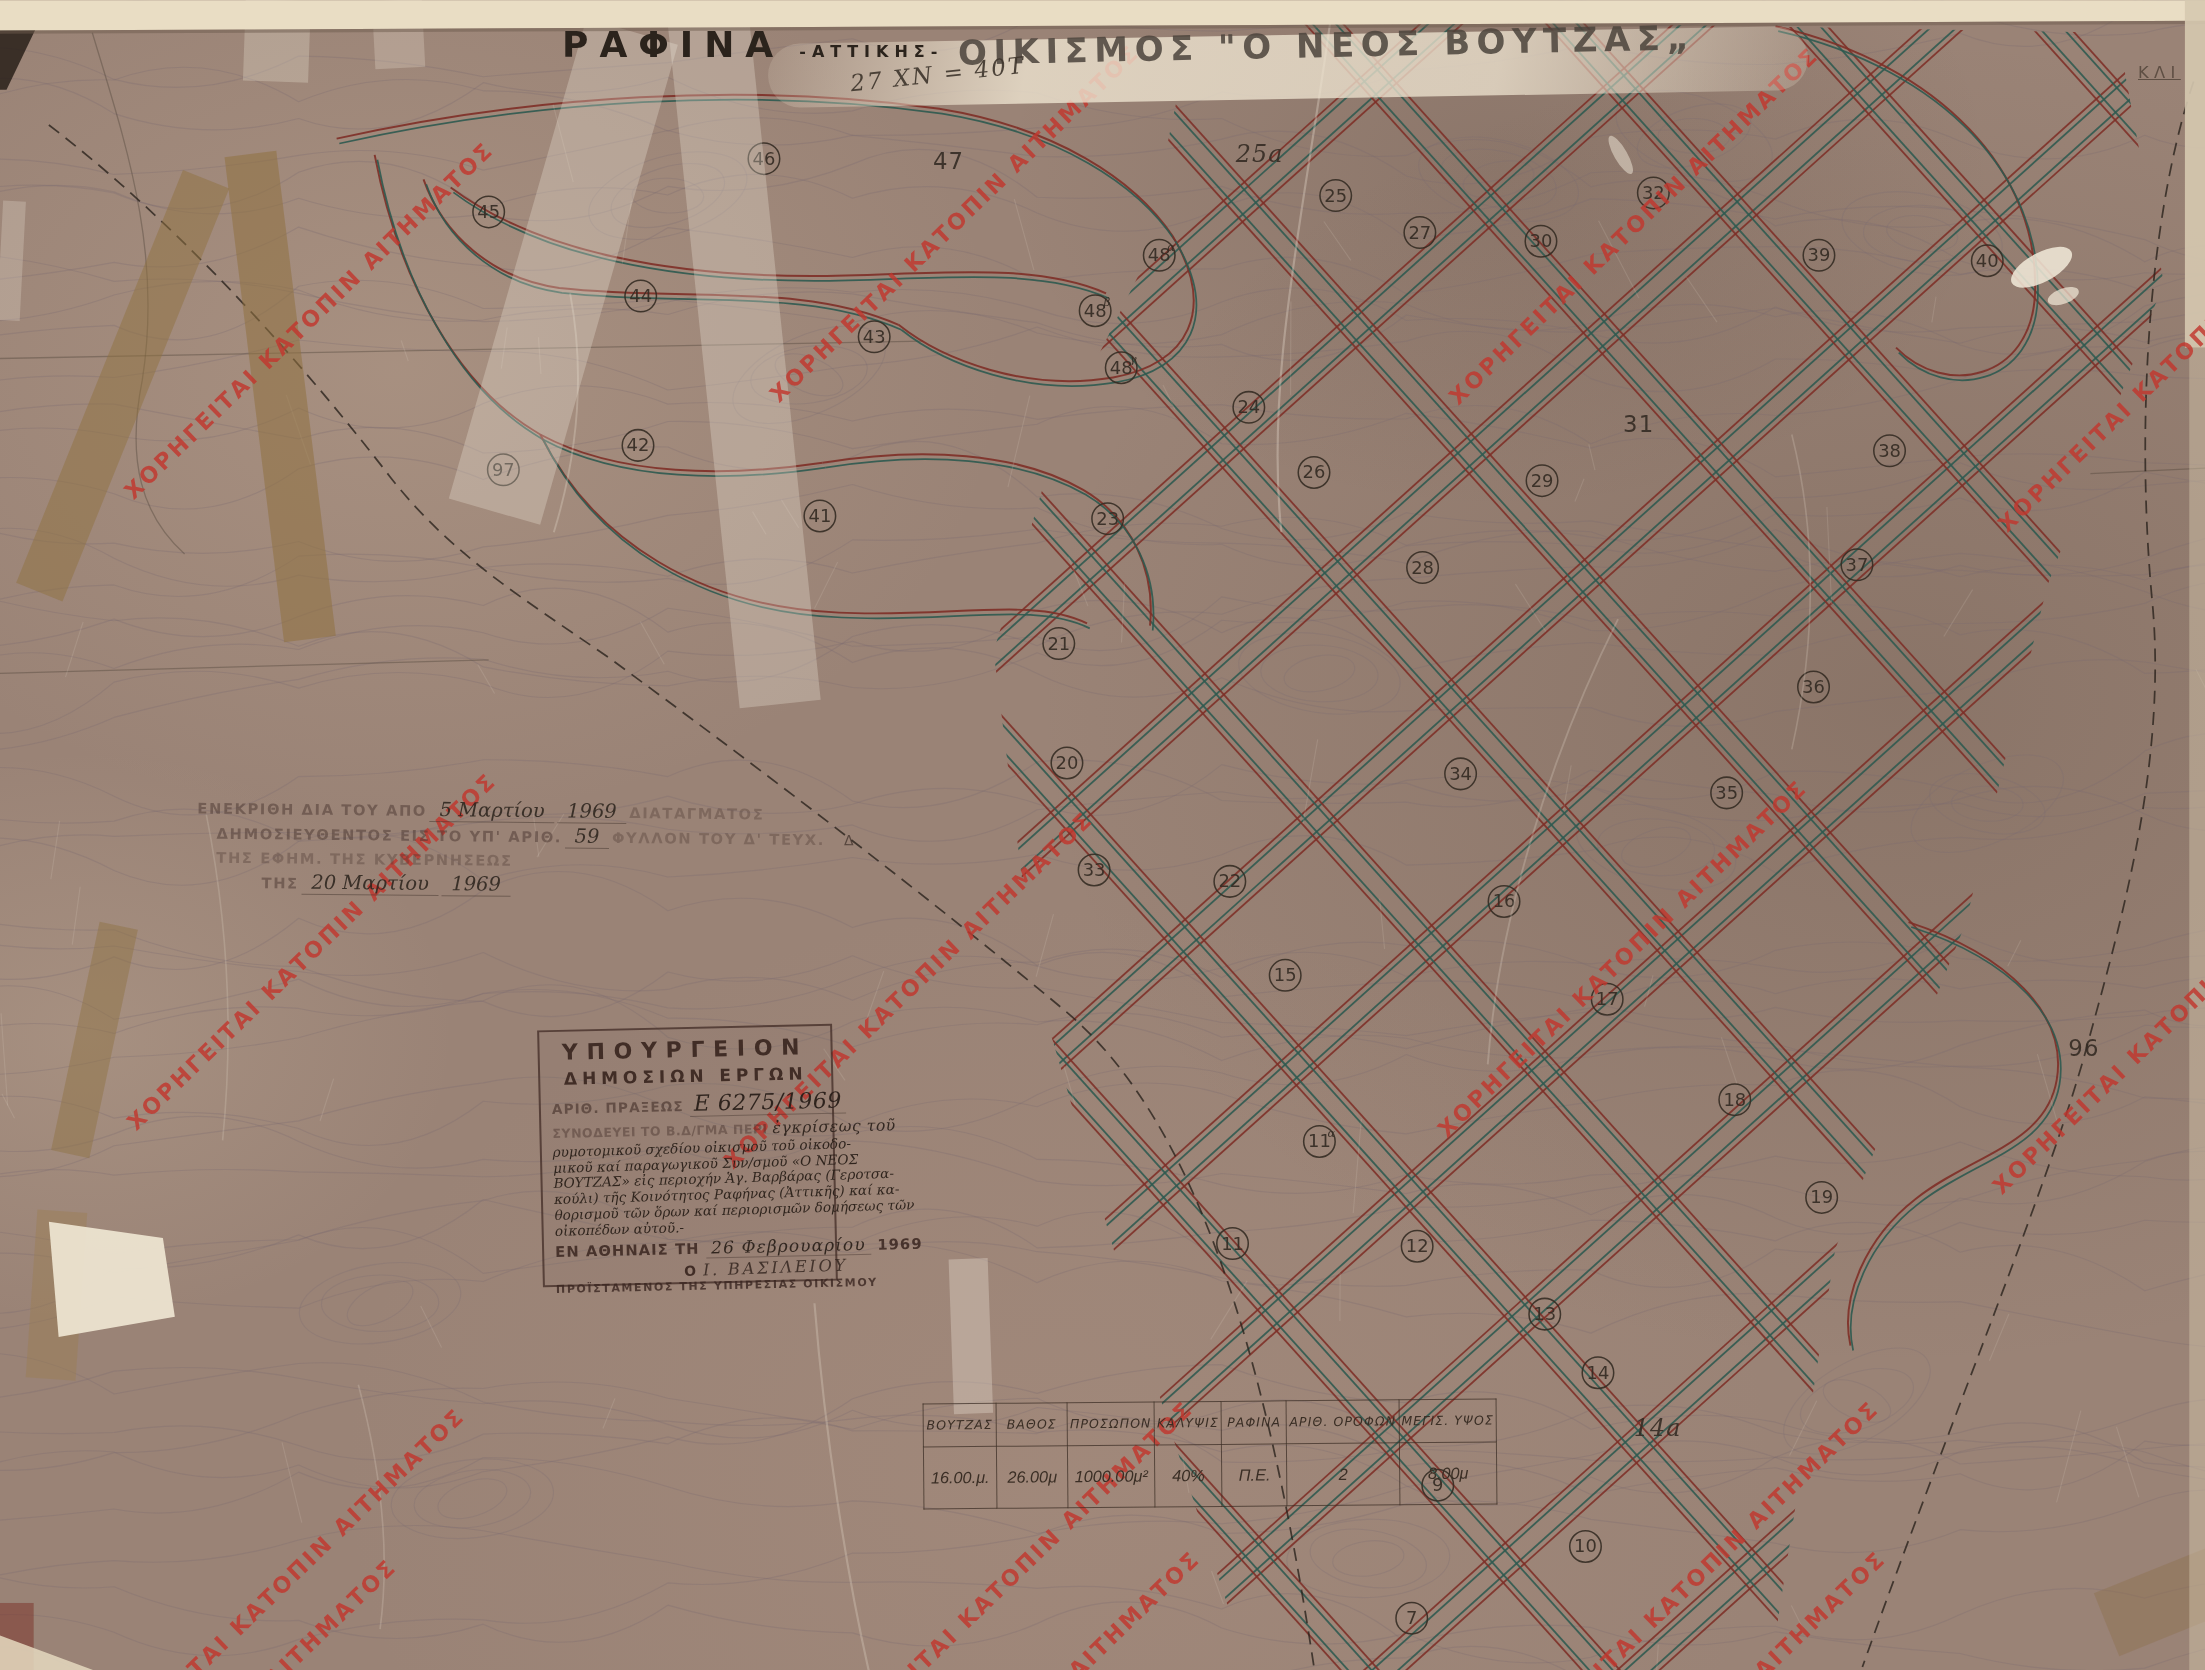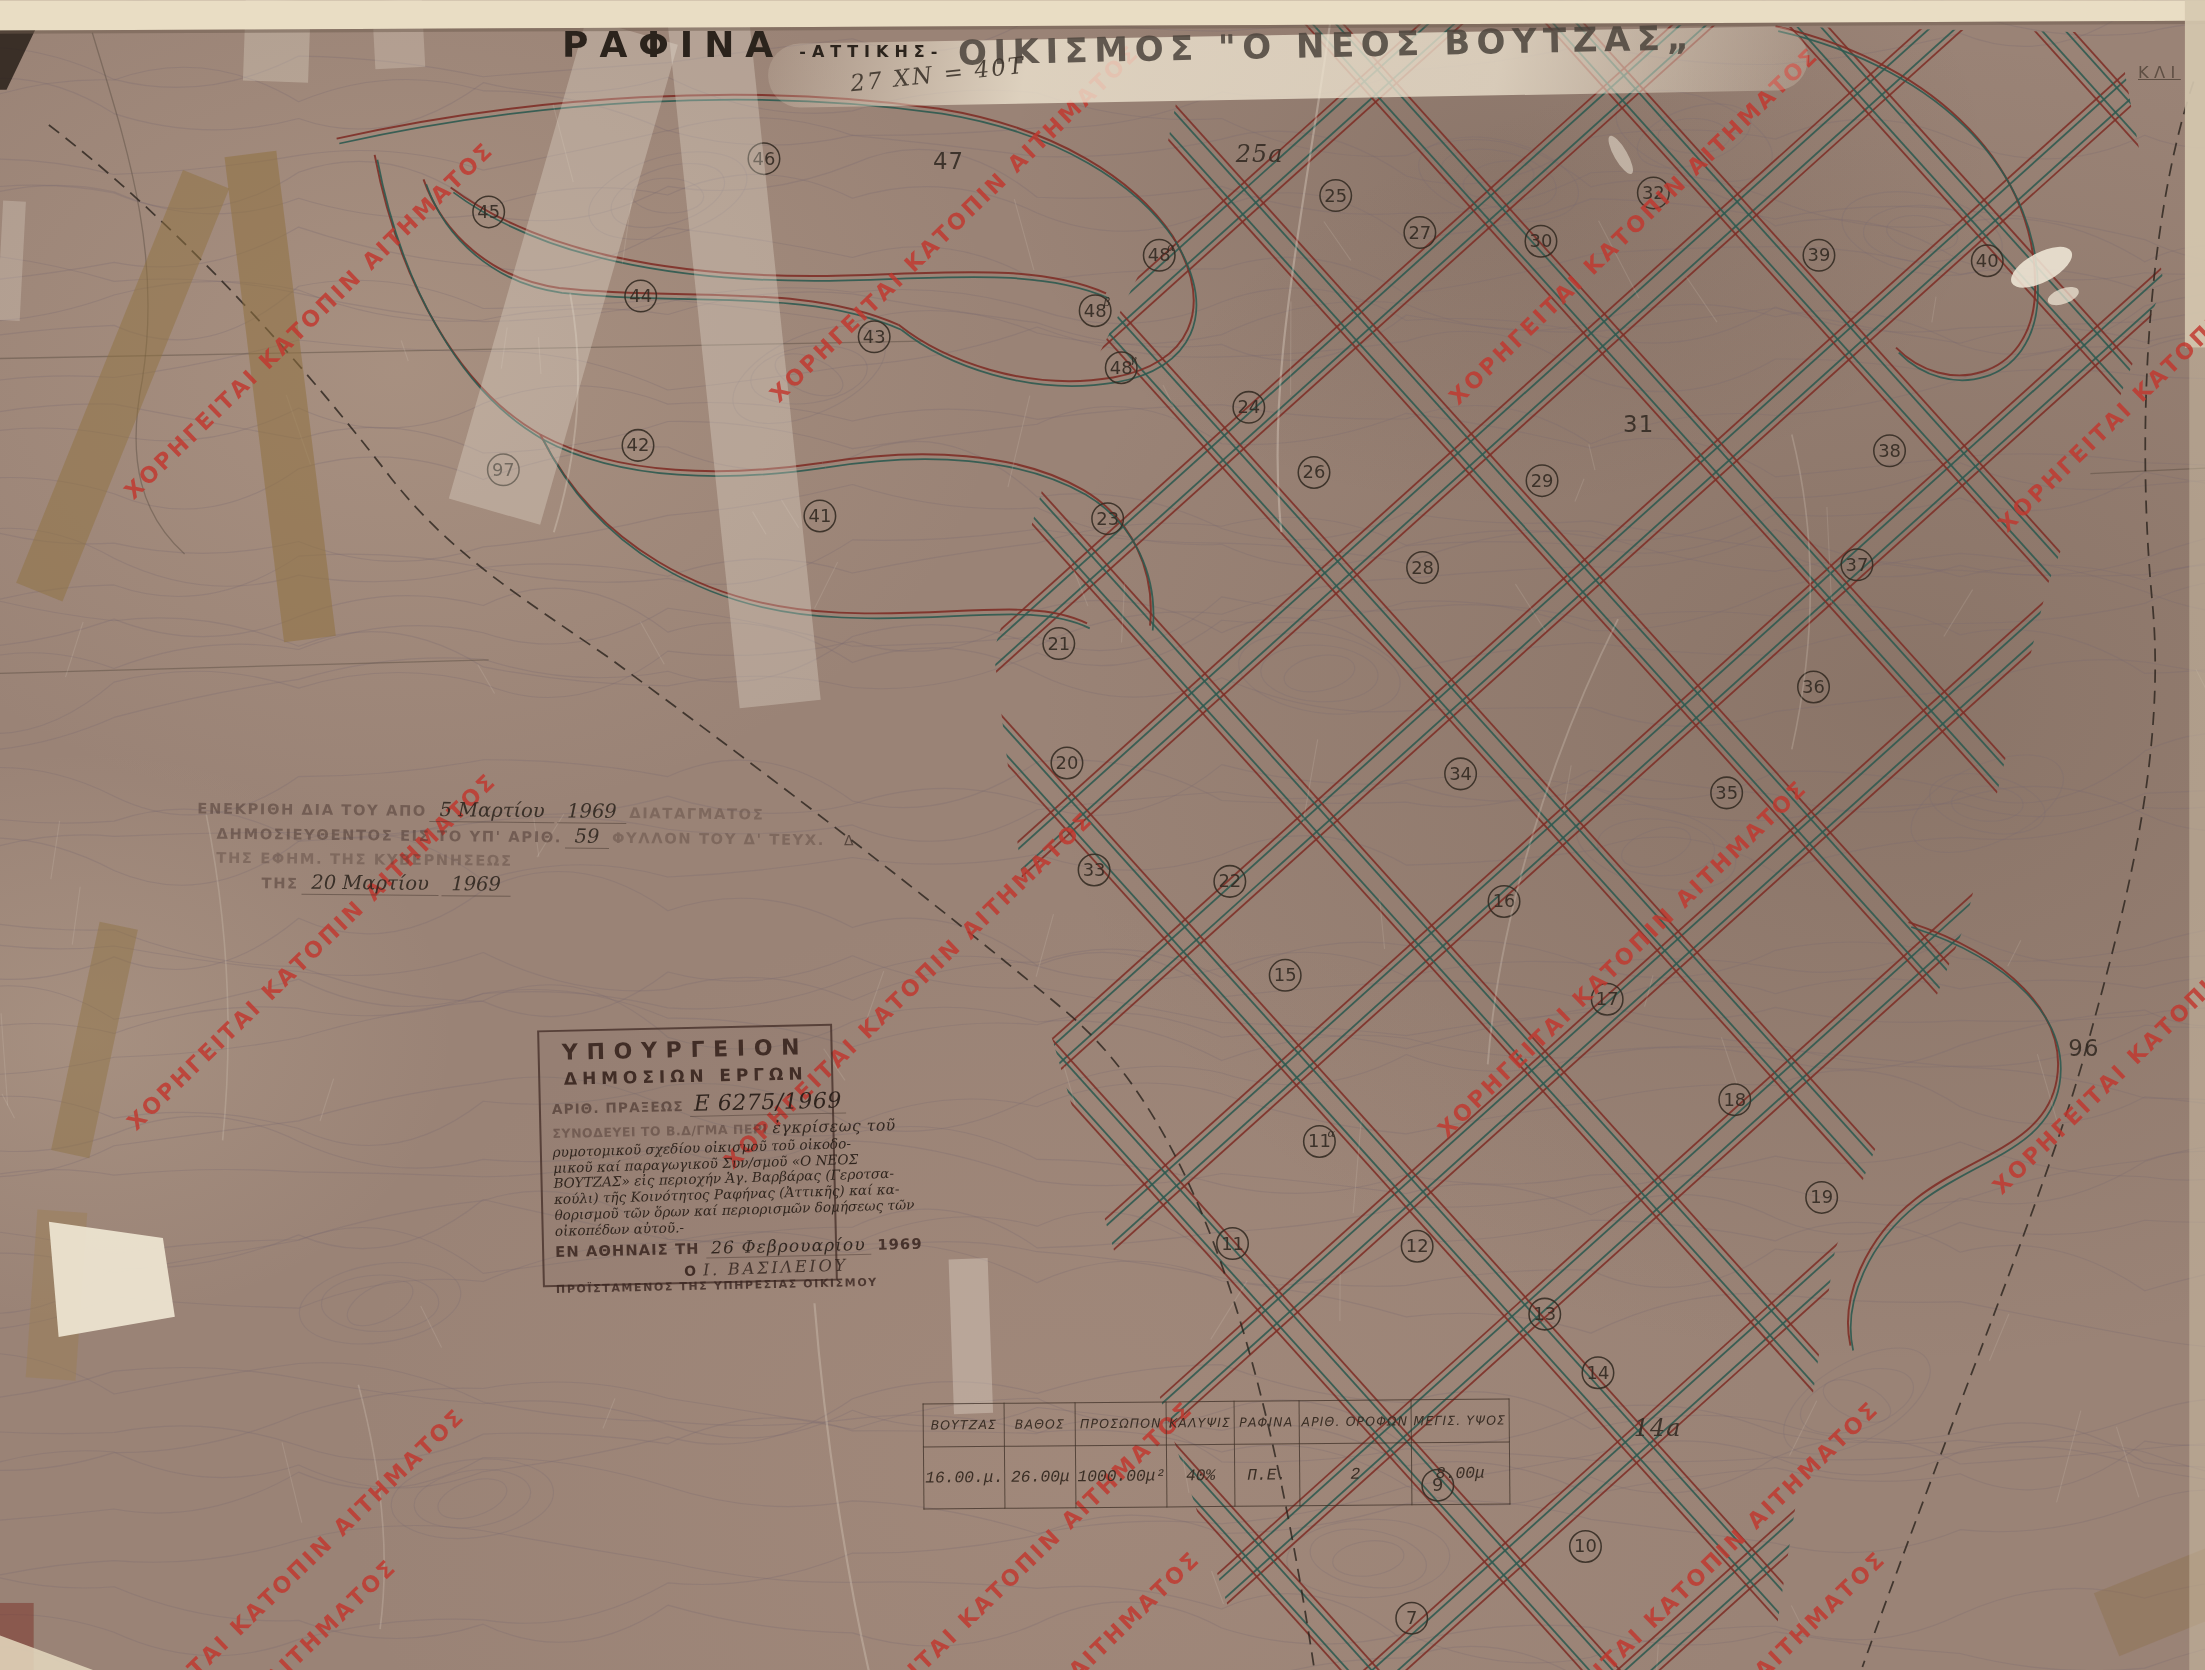--- a/index.html
+++ b/index.html
@@ -54,21 +54,21 @@
     color:rgba(40,30,24,.92); border-bottom:1.1px solid rgba(60,46,40,.4); padding:0 5.4px;}
   #ministry .o{font-size:14px; font-weight:700; margin-top:4.3px;}
   #ministry .official{font-size:11px; font-weight:700; letter-spacing:1.6px; color:rgba(58,38,32,.8); margin-top:1.1px;}
   #signature{left:703px; top:1258px; font-size:16.3px; letter-spacing:2.7px; color:rgba(52,38,32,.85);
     transform:rotate(-2deg); font-family:"DejaVu Serif", serif; font-style:italic;}
   
   #cond-table{left:923px; top:1401px; transform:rotate(-.5deg);}
   #cond-table table{border-collapse:collapse; table-layout:fixed;}
   #cond-table td{border:1.4px solid rgba(58,44,36,.72); color:#3a2e25; text-align:center; vertical-align:middle;}
   #cond-table .hrow td{height:40px; font-size:12.5px; font-style:italic; letter-spacing:1.1px; line-height:14px; padding:1.1px 2.2px;}
-  #cond-table .vrow td{height:59px; font-family:Liberation Mono, monospace; font-style:italic; font-size:16.3px;}
+  #cond-table .vrow td{height:59px; font-family:Liberation Sans, sans-serif; font-style:italic; font-size:16.3px;}
 </style>
 </head>
 <body>
 
 <div id="canvas">
 
   <svg id="map-svg" width="2205" height="1671" viewBox="0 0 4061 3077">
     <defs>
       <clipPath id="plat-clip">
           <polygon id="plat-poly" points="2200,30 3900,60 3985,520 3770,1080 3620,1700 3380,2300 3260,3077 2300,3077 2080,2400 1905,1800 1830,1200 1950,800 2100,500"></polygon>

